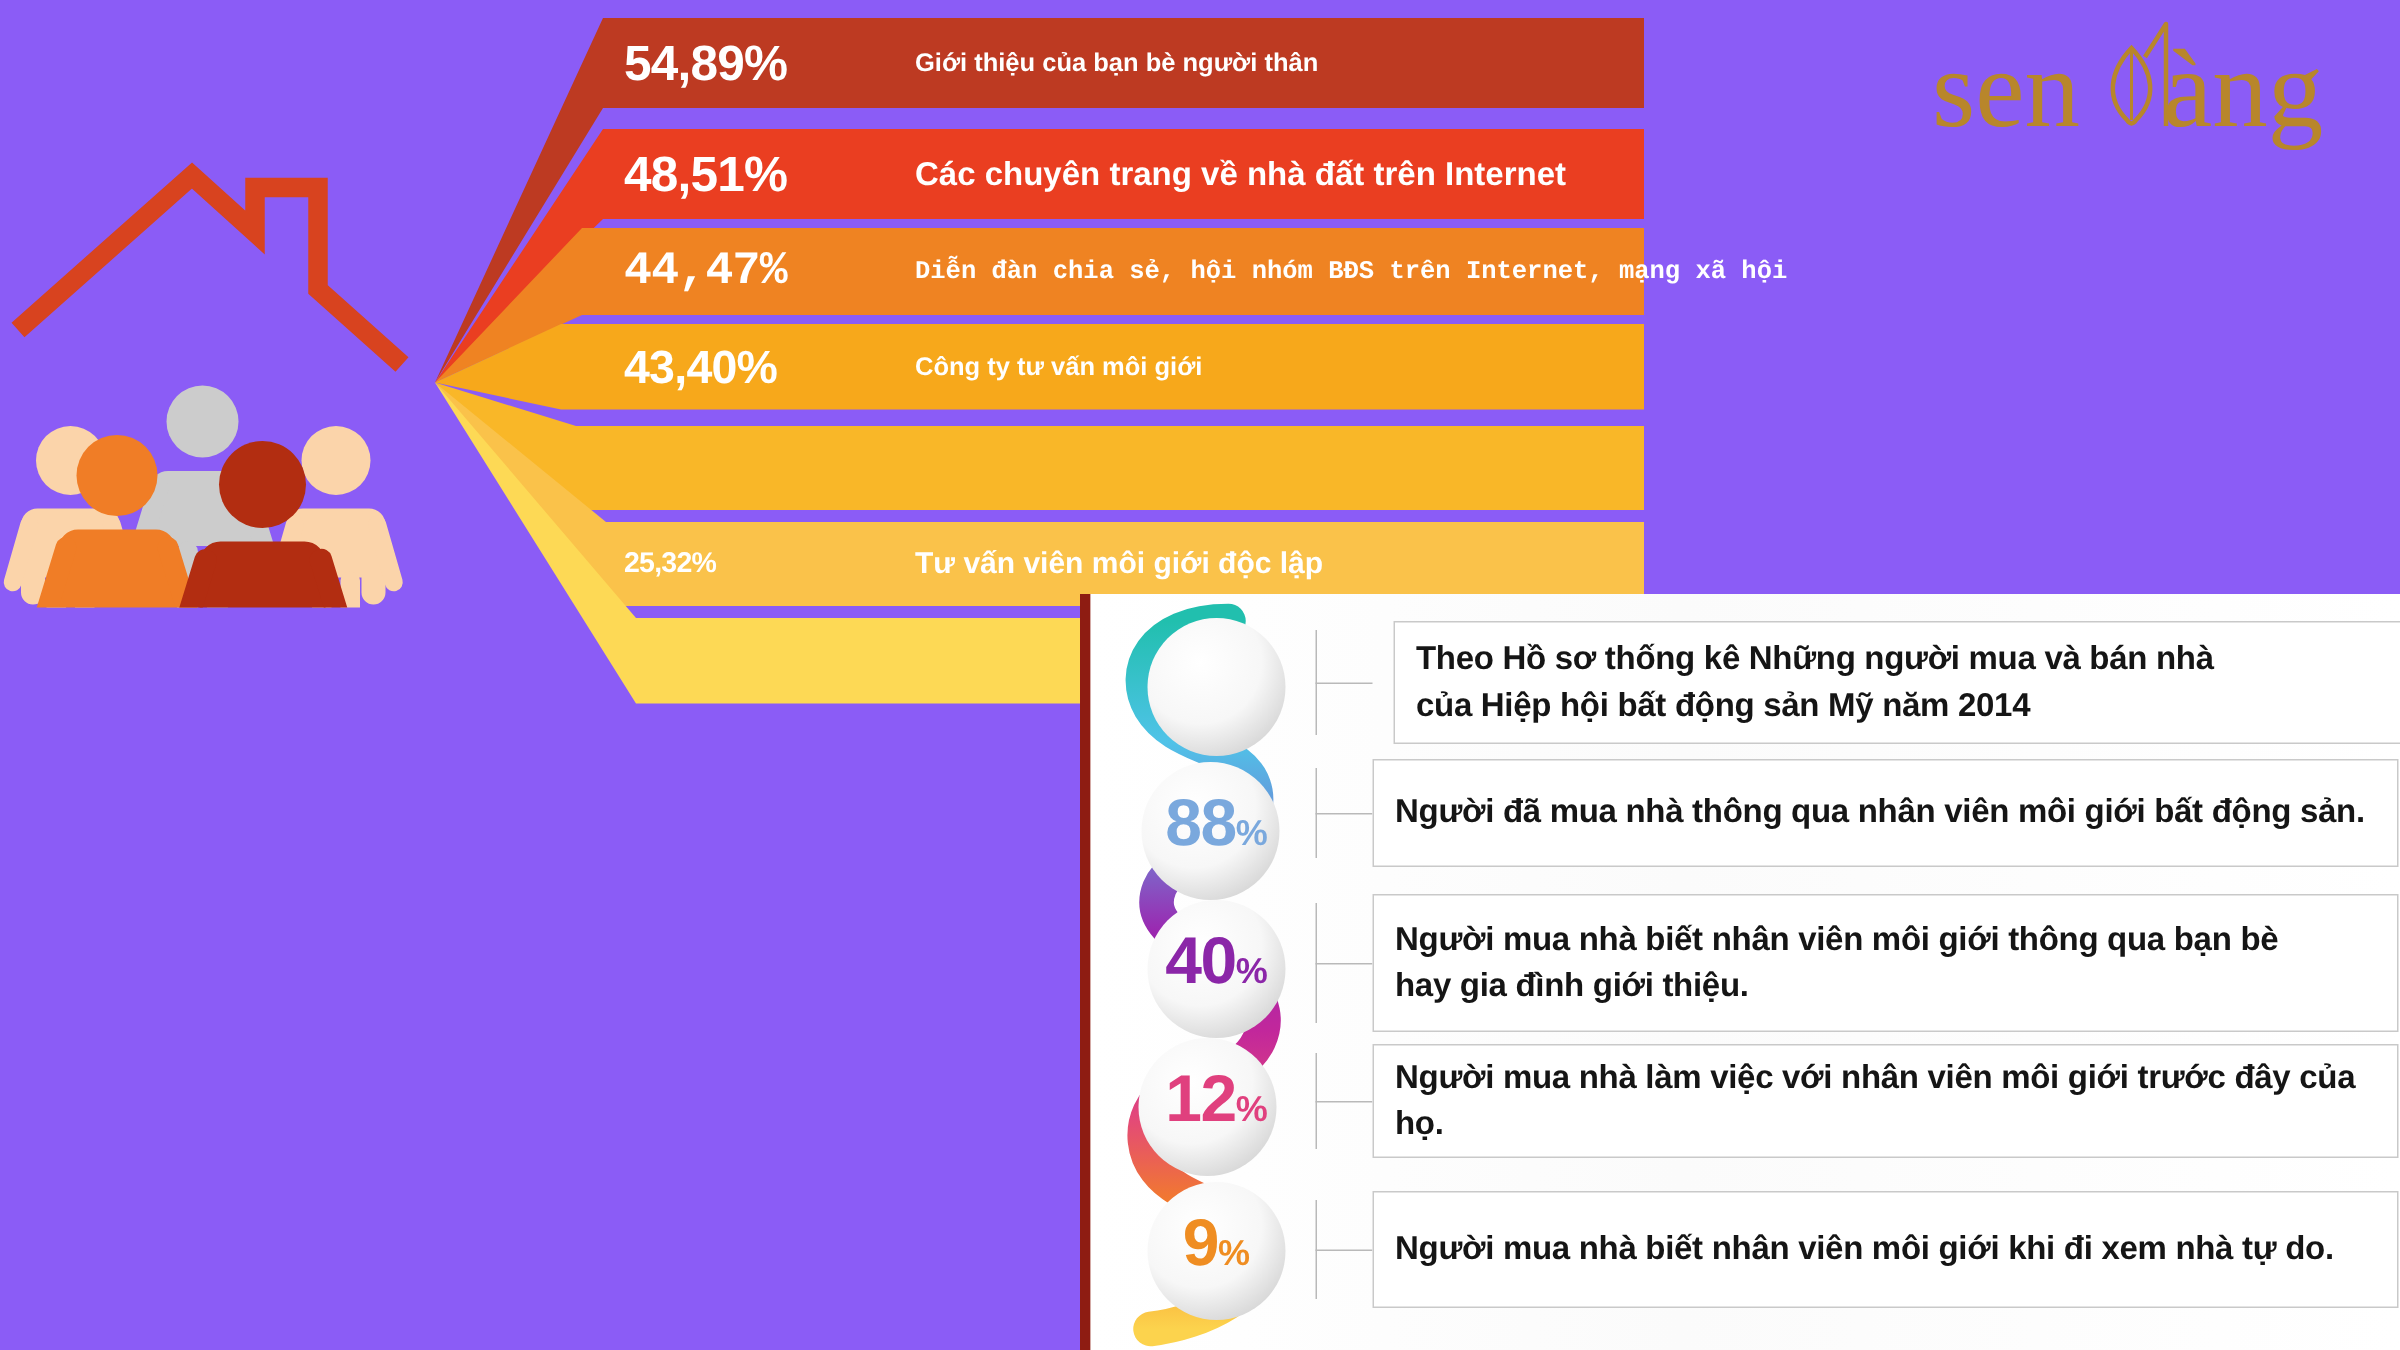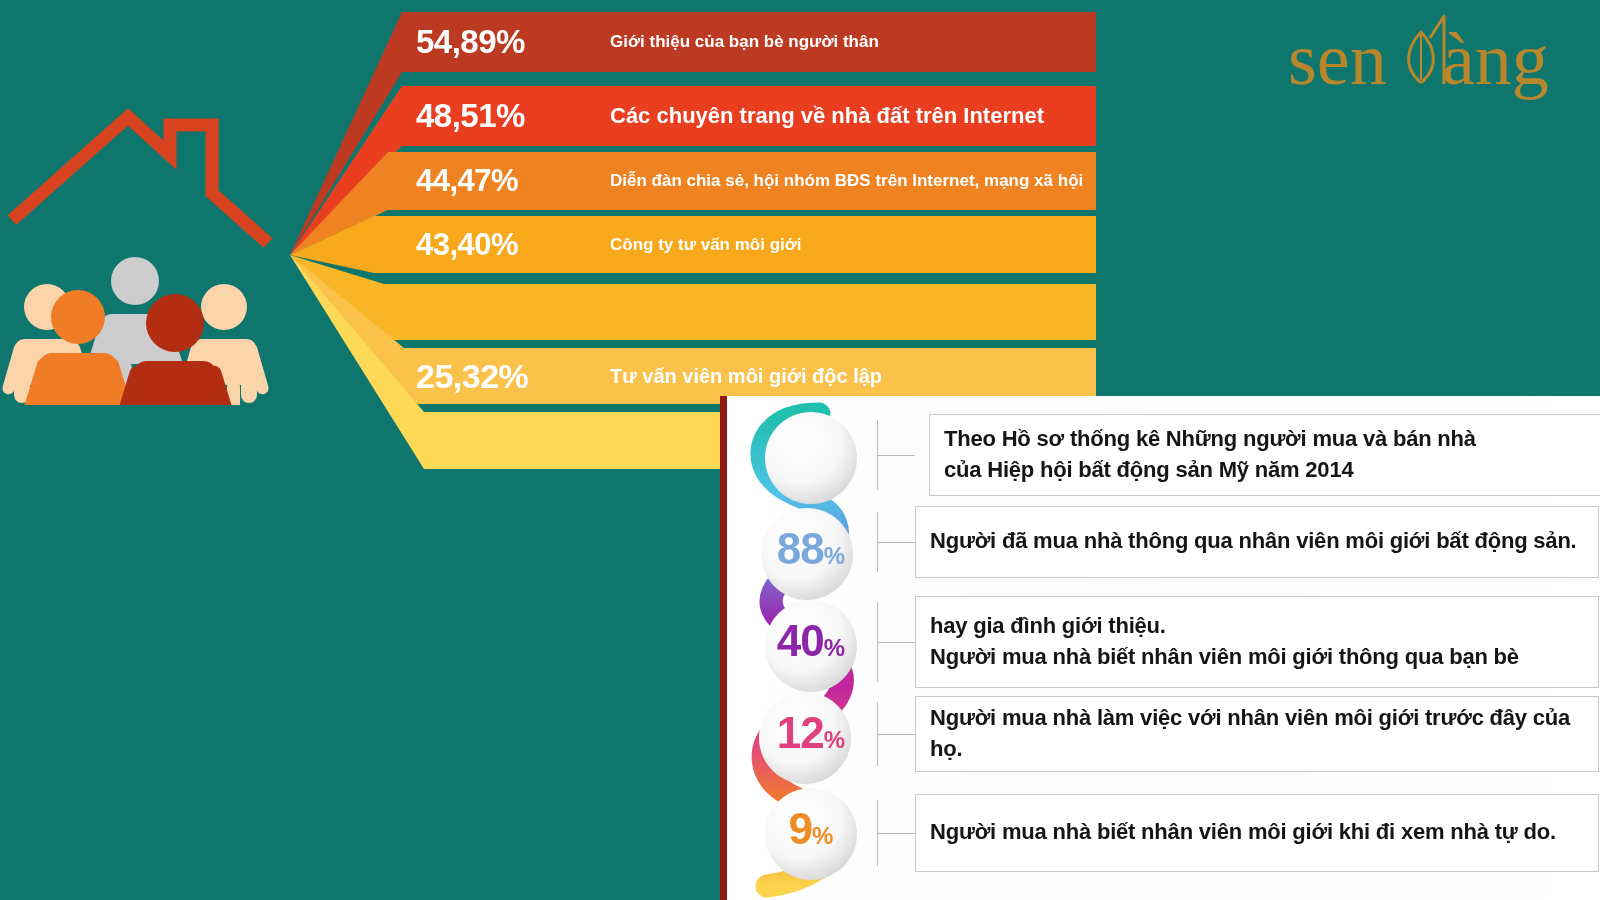--- a/index.html
+++ b/index.html
@@ -1,18 +1,18 @@
 <!DOCTYPE html>
 <html><head>
 <meta charset="utf-8">
 <style>
   * { margin:0; padding:0; box-sizing:border-box; }
   html,body{ width:1600px; height:900px; background:#ffffff; overflow:hidden;
     font-family:"Liberation Sans", sans-serif; }
-  #stage{ position:relative; width:1600px; height:900px; background:#0f766e; }
+  #stage{ position:relative; width:1600px; height:900px; background:#8b5cf6; }
 
   
   #family-icon{ position:absolute; left:0px; top:85px; width:290px; height:320px; }
 
   
   #funnel{ position:absolute; left:280px; top:0px; width:820px; height:480px; }
   .bar-row{ position:absolute; left:0; width:816px; }
   .bar-label-wrap{ position:absolute; left:120px; top:0; height:100%;
      display:flex; align-items:center; }
   .bar-pct{ position:absolute; color:#ffffff; font-weight:bold;
@@ -109,34 +109,34 @@
         <div class="bar-label-wrap" style="left: 330px;">
           <span class="bar-txt" style="font-size: 17px;">Giới thiệu của bạn bè người thân</span>
         </div>
       </div>
       <div class="bar-row" style="top: 86px; height: 60px; text-align: center;">
         <div class="bar-pct" style="left: 136px; top: 50%; transform: translateY(-50%); font-size: 33px;">48,51%</div>
         <div class="bar-label-wrap" style="left: 330px;">
           <span class="bar-txt" style="font-size: 22px;">Các chuyên trang về nhà đất trên Internet</span>
         </div>
       </div>
-      <div class="bar-row" style="top: 152px; height: 58px;">
+      <div class="bar-row" style="top: 152px; height: 58px; font-family: Liberation Mono, monospace;">
         <div class="bar-pct" style="left: 136px; top: 50%; transform: translateY(-50%); font-size: 31px;">44,47%</div>
         <div class="bar-label-wrap" style="left: 330px;">
           <span class="bar-txt" style="font-size: 17px;">Diễn đàn chia sẻ, hội nhóm BĐS trên Internet, mạng xã hội</span>
         </div>
       </div>
       <div class="bar-row" style="top: 216px; height: 57px;">
         <div class="bar-pct" style="left: 136px; top: 50%; transform: translateY(-50%); font-size: 31px;">43,40%</div>
         <div class="bar-label-wrap" style="left: 330px;">
           <span class="bar-txt" style="font-size: 17px;">Công ty tư vấn môi giới</span>
         </div>
       </div>
       <div class="bar-row" style="top: 348px; height: 56px;">
-        <div class="bar-pct" style="left: 136px; top: 50%; transform: translateY(-50%); font-size: 34px;">25,32%</div>
+        <div class="bar-pct" style="left: 136px; top: 50%; transform: translateY(-50%); font-size: 19px;">25,32%</div>
         <div class="bar-label-wrap" style="left: 330px;">
           <span class="bar-txt" style="font-size: 20px;">Tư vấn viên môi giới độc lập</span>
         </div>
       </div>
     </div>
 
   <svg id="logo" viewBox="0 0 300 96">
     <text id="logo-a" x="4" y="70" font-family="'Liberation Serif', serif" font-size="74" fill="#b8862b">sen</text>
     <g>
       <path d="M134 66 C120 52 122 34 137 18 C152 34 154 52 140 66 C138 69 136 69 134 66 Z" fill="none" stroke="#b8862b" stroke-width="3"></path>
@@ -196,22 +196,22 @@
           <div class="ov-box" style="left: 188px; top: 110px; width: 684px; height: 72px;">
             <div>
               <span style="display: block;">Người đã mua nhà thông qua nhân viên môi giới bất động sản.</span>
             </div>
           </div>
           <div class="pct-label" style="left: 36px; top: 220px; width: 96px; color: rgb(139, 38, 168);"><span class="big">40</span><span class="sm">%</span></div>
           <div class="stem" style="left: 150px; top: 206px; height: 80px;"></div>
           <div class="connector" style="left: 150px; top: 246px; width: 38px;"></div>
           <div class="ov-box" style="left: 188px; top: 200px; width: 684px; height: 92px;">
             <div>
+              <span style="display: block;">Người mua nhà biết nhân viên môi giới thông qua bạn bè</span>
               <span style="display: block;">hay gia đình giới thiệu.</span>
-              <span style="display: block;">Người mua nhà biết nhân viên môi giới thông qua bạn bè</span>
             </div>
           </div>
           <div class="pct-label" style="left: 36px; top: 312px; width: 96px; color: rgb(224, 64, 126);"><span class="big">12</span><span class="sm">%</span></div>
           <div class="stem" style="left: 150px; top: 306px; height: 64px;"></div>
           <div class="connector" style="left: 150px; top: 338px; width: 38px;"></div>
           <div class="ov-box" style="left: 188px; top: 300px; width: 684px; height: 76px;">
             <div>
               <span style="display: block;">Người mua nhà làm việc với nhân viên môi giới trước đây của họ.</span>
             </div>
           </div>

